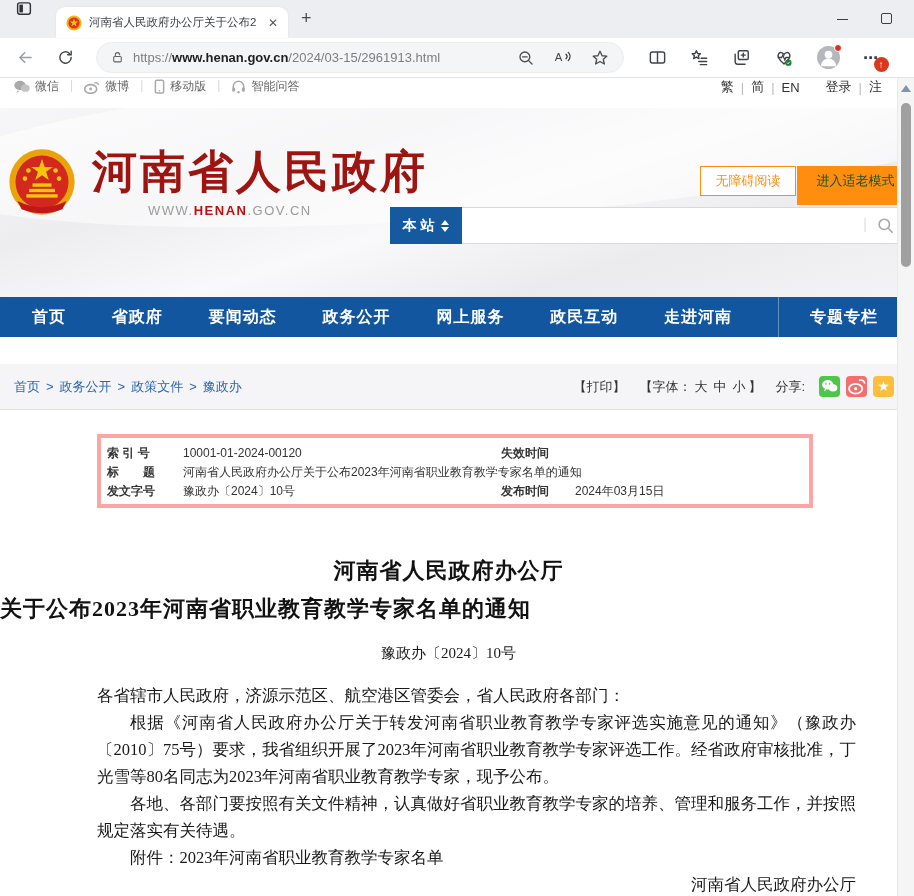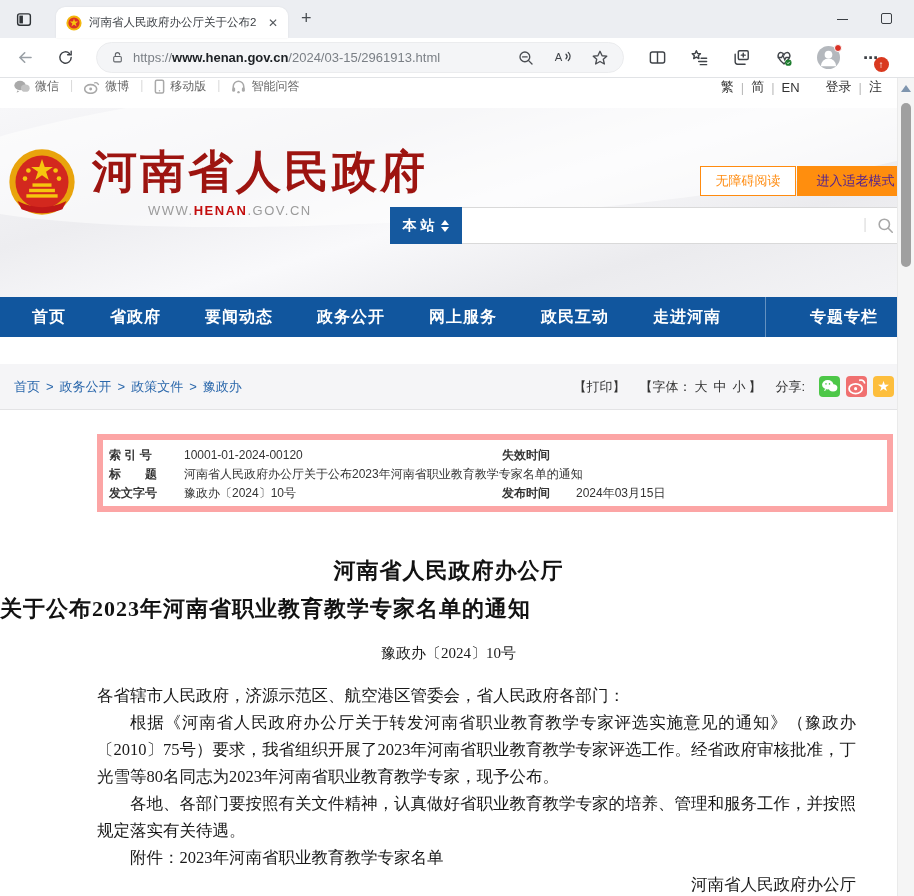--- a/index.html
+++ b/index.html
@@ -1,21 +1,21 @@
 <!DOCTYPE html>
 <html><head>
 <meta charset="utf-8">
 <style>
   *{box-sizing:border-box}
   html,body{margin:0;padding:0}
   body{width:914px;height:896px;overflow:hidden;position:relative;background:#fff;
        font-family:"Liberation Sans","DejaVu Sans",sans-serif;-webkit-font-smoothing:antialiased}
 
   
-  .tabstrip{height:38px;background:#eceef2;position:relative;display:flex;align-items:center}
+  .tabstrip{height:38px;background:#eceef2;position:relative;display:flex;align-items:flex-start}
   .ws-icon{margin-left:14px;width:20px;height:17px}
   .tab{position:absolute;left:56px;bottom:0;width:232px;height:31px;background:#fff;
        border-radius:9px 9px 0 0;display:flex;align-items:center;padding:0 10px;box-shadow:0 0 2px rgba(0,0,0,.08)}
   .favicon{width:16px;height:16px;flex:0 0 16px}
   .tab-title{font-size:11.5px;color:#3b3f44;flex:1;white-space:nowrap;overflow:hidden;margin:0 7px}
   .tab-close{font-size:12px;color:#55595e;line-height:1}
   .newtab{position:absolute;left:301px;top:8px;font-size:18px;color:#494d52;font-weight:400}
   .win-min{position:absolute;right:66px;top:19px;width:11px;height:1.4px;background:#3b3f44}
   .win-max{position:absolute;right:22px;top:13px;width:11px;height:11px;border:1.3px solid #3b3f44;border-radius:2px}
 
@@ -51,59 +51,59 @@
   .banner:before{content:"";position:absolute;left:-80px;top:-40px;width:1100px;height:150px;
     background:rgba(255,255,255,.55);transform:rotate(-4deg);border-radius:50%}
   .emblem{position:absolute;left:8px;top:40px;width:68px;height:68px}
   .site-block{position:absolute;left:92px;top:44px}
   .site-name{font-size:45px;font-weight:bold;color:#9d1410;letter-spacing:3px;line-height:40px;
              font-family:Liberation Sans, sans-serif}
   .site-url{margin:11px 0 0 56px;font-size:13px;color:#9b9b9b;letter-spacing:1.5px}
   .site-url b{color:#c30d0d}
   .btn-access{position:absolute;left:700px;top:58px;width:96px;height:30px;background:#fff;border:1px solid #ff8b0f;
               color:#ff8b0f;font-size:13px;line-height:28px;text-align:center}
-  .btn-elder{position:absolute;left:797px;top:58px;width:117px;height:30px;background:#ff8e0e;color:#4c1d95;
+  .btn-elder{position:absolute;left:797px;top:58px;width:117px;height:39px;background:#ff8e0e;color:#14532d;
              font-size:13px;line-height:30px;text-align:center}
   .searchbar{position:absolute;left:390px;top:99px;right:0;height:37px;display:flex}
   .scope{width:72px;background:#15599f;color:#fff;font-size:14px;font-weight:bold;
          display:flex;align-items:center;justify-content:center;gap:7px}
   .scope .arr{display:flex;flex-direction:column;gap:2px}
   .scope .arr i{display:block;width:0;height:0;border-left:4px solid transparent;border-right:4px solid transparent}
   .scope .arr .up{border-bottom:5px solid #fff}
   .scope .arr .dn{border-top:5px solid #fff}
   .search-box{flex:1;position:relative;background:#fff;border:1px solid #d9d9d9;border-left:0}
   .search-box input{position:absolute;inset:0;border:0;outline:0;background:transparent;padding:0 70px 0 12px;font-size:13px}
   .search-sep{position:absolute;right:46px;top:8px;color:#ddd;font-size:14px}
   .search-mag{position:absolute;right:18px;top:8px}
 
   .nav{height:40px;background:#11569e;display:flex;align-items:center;justify-content:space-between;
        padding:0 36px 0 32px}
   .nav-item{color:#fff;font-size:16px;font-weight:bold;letter-spacing:1px;line-height:40px}
-  .nav-item.last{border-left:1px solid rgba(255,255,255,.35);padding-left:44px}
+  .nav-item.last{border-left:1px solid rgba(255,255,255,.35);padding-left:31px}
 
   .navgap{height:27px;background:#fff}
 
   .crumb-bar{height:46px;background:#f5f5f7;border-bottom:1px solid #e3e3e5;display:flex;align-items:center;
              padding:0 20px 0 14px;font-size:13px}
   .crumb{display:flex;align-items:center;gap:6px;color:#2a67ab}
   .crumb a{color:#2a67ab;text-decoration:none}
   .crumb .csep{color:#2a67ab}
   .tools{margin-left:auto;display:flex;align-items:center;color:#333}
   .tools .t{margin-left:14px}
   .fsz{margin:0 3px;cursor:pointer}
   .share-label{margin:0 8px 0 14px}
   .share-ic{width:21px;height:21px;border-radius:4px;margin-left:6px;position:relative;flex:0 0 21px}
   .share-wechat{background:#4dc748}
   .share-weibo{background:#f07070}
   .share-qzone{background:#fdbe3d;color:#fff;text-align:center;font-size:14px;line-height:21px}
   .share-ic svg{position:absolute;left:0;top:0}
 
   
   .content{position:relative;background:#fff;height:486px;font-family:"Liberation Serif","DejaVu Serif",serif}
-  table.meta{position:absolute;left:97px;top:24px;width:796px;border:6px solid #fca5a5;border-collapse:collapse;
+  table.meta{position:absolute;left:97px;top:24px;width:716px;border:4px solid #fca5a5;border-collapse:collapse;
              font-family:"Liberation Sans","DejaVu Sans",sans-serif;font-size:12px;color:#333}
   table.meta td{padding:2px 6px;vertical-align:top;line-height:15px}
   table.meta tr:first-child td{padding-top:8px}
   table.meta tr:last-child td{padding-bottom:5px}
   td.lbl{font-weight:bold;white-space:nowrap;width:78px;padding-left:13px}
   td.v1{width:318px}
   td.lbl2{font-weight:bold;white-space:nowrap;width:74px}
   .doc-t1{position:absolute;top:146px;left:0;right:17px;text-align:center;font-size:22px;font-weight:bold;color:#121212;letter-spacing:1px}
   .doc-t2{position:absolute;top:184px;left:0;right:17px;text-align:left;font-size:22px;font-weight:bold;color:#121212;letter-spacing:1px}
   .doc-num{position:absolute;top:234px;left:0;right:17px;text-align:center;font-size:15px;color:#1a1a1a}

